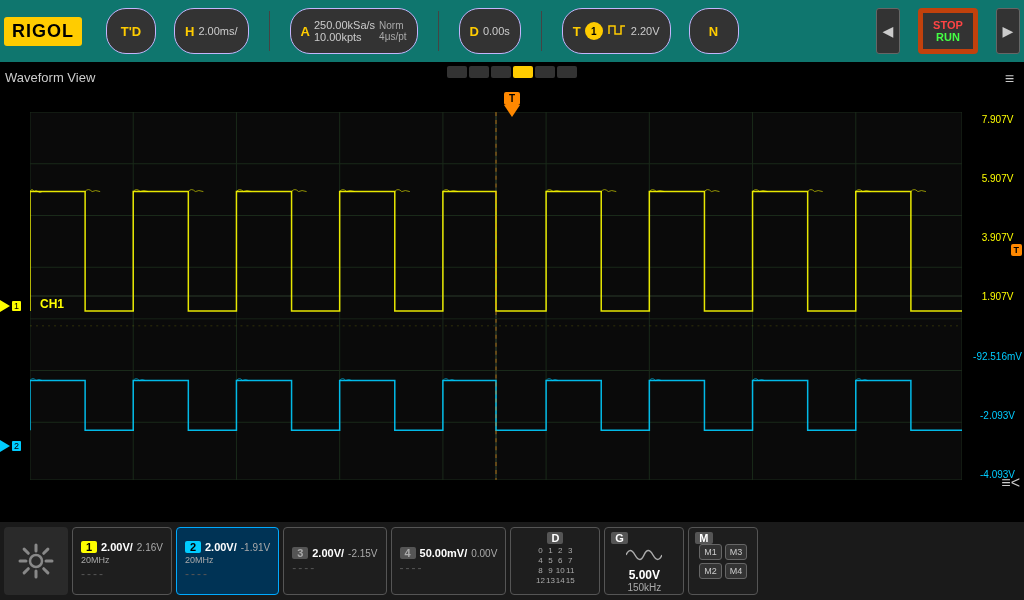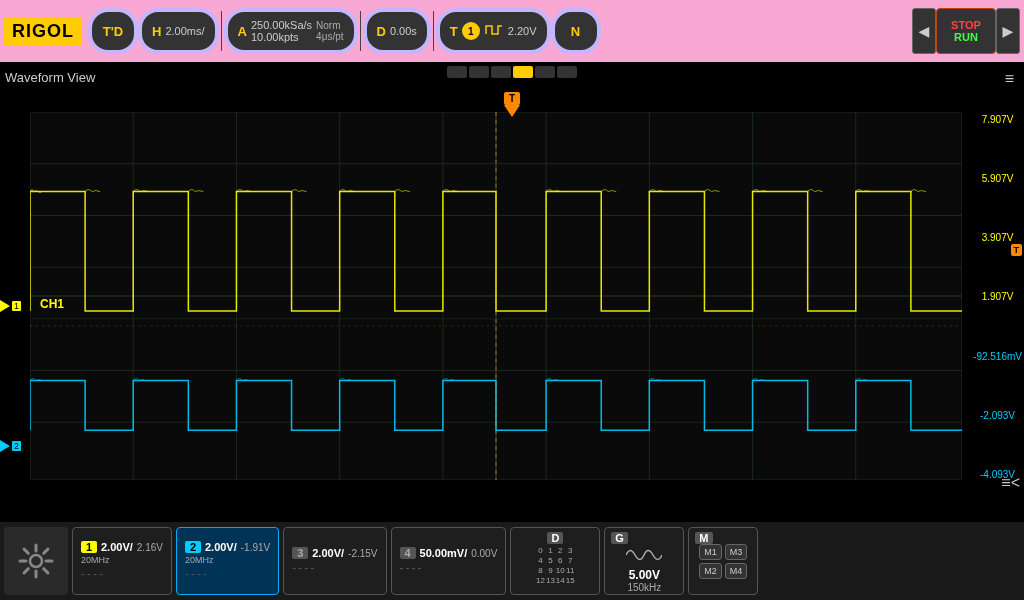--- a/index.html
+++ b/index.html
@@ -9,39 +9,39 @@
       background: #000;
       font-family: Arial, sans-serif;
       overflow: hidden;
       color: #fff;
     }
 
     
     #topbar {
       width: 100%;
       height: 62px;
-      background: #f9a8d4;
-      display: flex;
-      align-items: center;
-      gap: 0;
+      background: #0f766e;
+      display: flex;
+      align-items: center;
+      gap: 18px;
       padding: 0 4px;
     }
     .logo-box {
       background: #ffcc00;
       color: #000;
       font-weight: 900;
       font-size: 18px;
       padding: 4px 8px;
       border-radius: 3px;
       letter-spacing: 1px;
       margin-right: 6px;
     }
     .tb-btn {
       background: #333;
-      border: 4px solid #c4b5fd;
+      border: 1px solid #c4b5fd;
       border-radius: 20px;
       color: #fff;
       padding: 4px 10px;
       font-size: 12px;
       cursor: pointer;
       display: flex;
       align-items: center;
       gap: 4px;
       height: 46px;
       min-width: 50px;
@@ -61,21 +61,21 @@
       font-weight: bold;
       display: flex; align-items: center; justify-content: center;
     }
 
     .stop-run-btn {
       display: flex;
       flex-direction: column;
       align-items: center;
       justify-content: center;
       background: #333;
-      border: 1px solid #c2410c;
+      border: 5px solid #c2410c;
       border-radius: 4px;
       padding: 4px 8px;
       cursor: pointer;
       height: 46px;
       min-width: 60px;
     }
     .stop-run-btn .stop { color: #ff4444; font-size: 11px; font-weight: bold; }
     .stop-run-btn .run { color: #44ff44; font-size: 11px; font-weight: bold; }
 
     .measure-btn {

